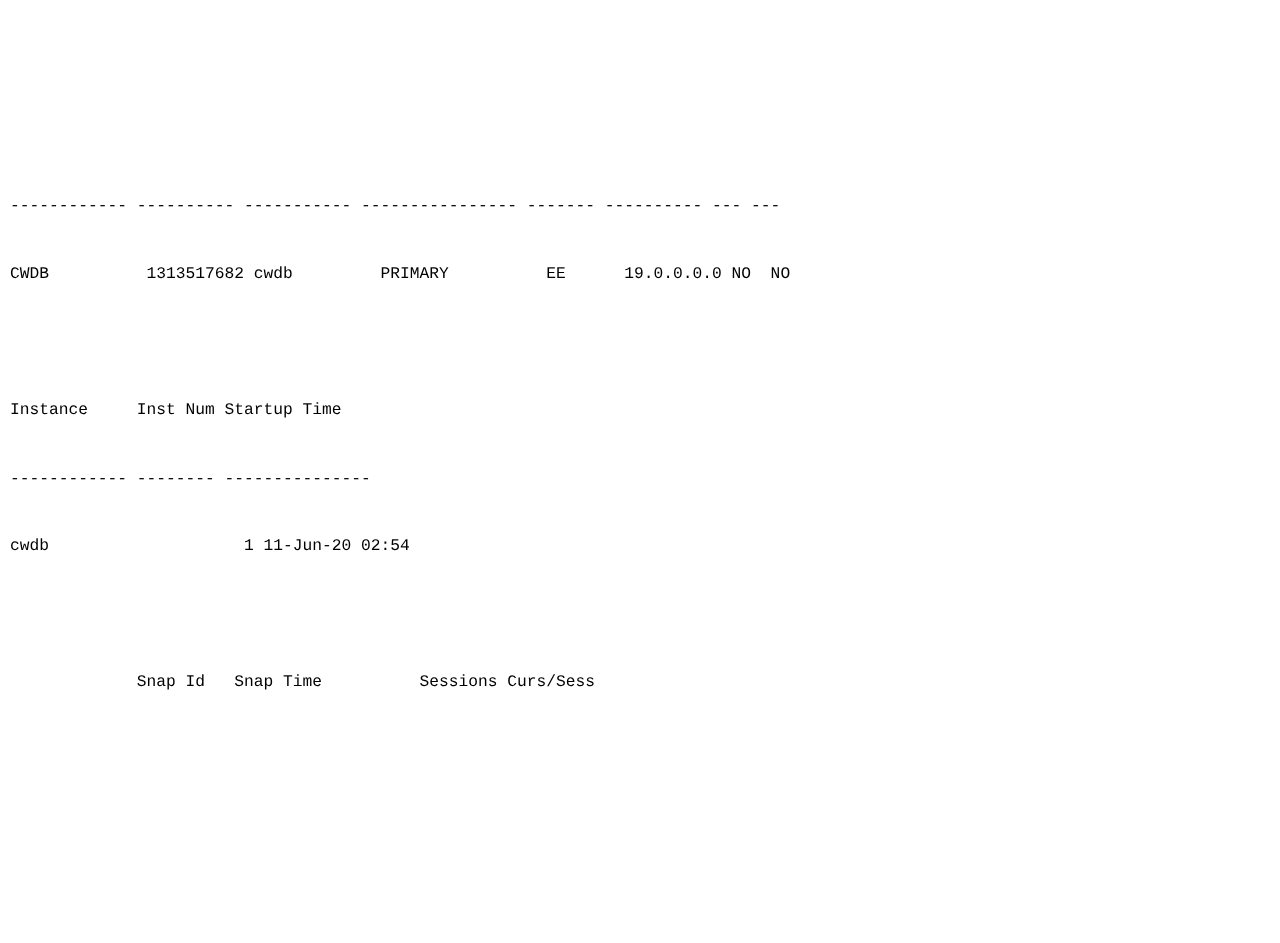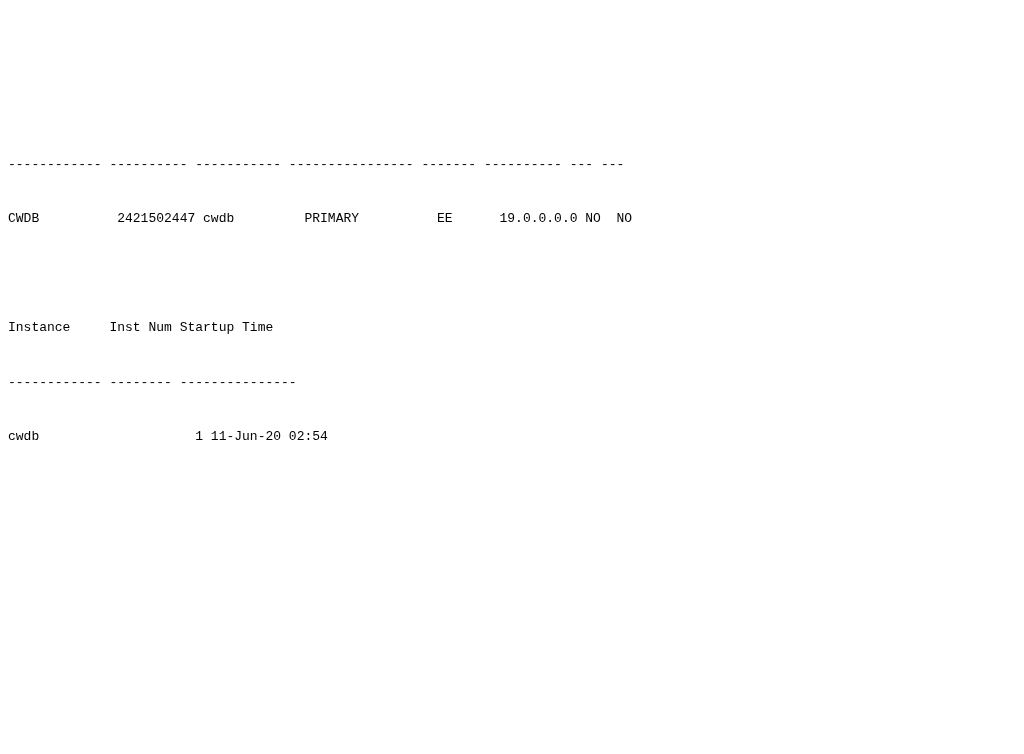--- a/index.html
+++ b/index.html
@@ -25,26 +25,27 @@
       white-space: pre;
     }
   </style>
 </head>
 <body>
 
 <div class="report-container">
   <span class="line"> </span>
   <span class="line"> </span>
   <span class="line">------------ ---------- ----------- ---------------- ------- ---------- --- ---</span>
-  <span class="line">CWDB          2421502447 cwdb         PRIMARY          EE      19.0.0.0.0 NO  NO</span>
+  <span class="line">CWDB          1313517682 cwdb         PRIMARY          EE      19.0.0.0.0 NO  NO</span>
   <span class="line"> </span>
   <span class="line">Instance     Inst Num Startup Time</span>
   <span class="line">------------ -------- ---------------</span>
   <span class="line">cwdb                    1 11-Jun-20 02:54</span>
   <span class="line"> </span>
+  <span class="line">             Snap Id   Snap Time          Sessions Curs/Sess</span>
   
   
   
   
   
   
   
   
   
   

